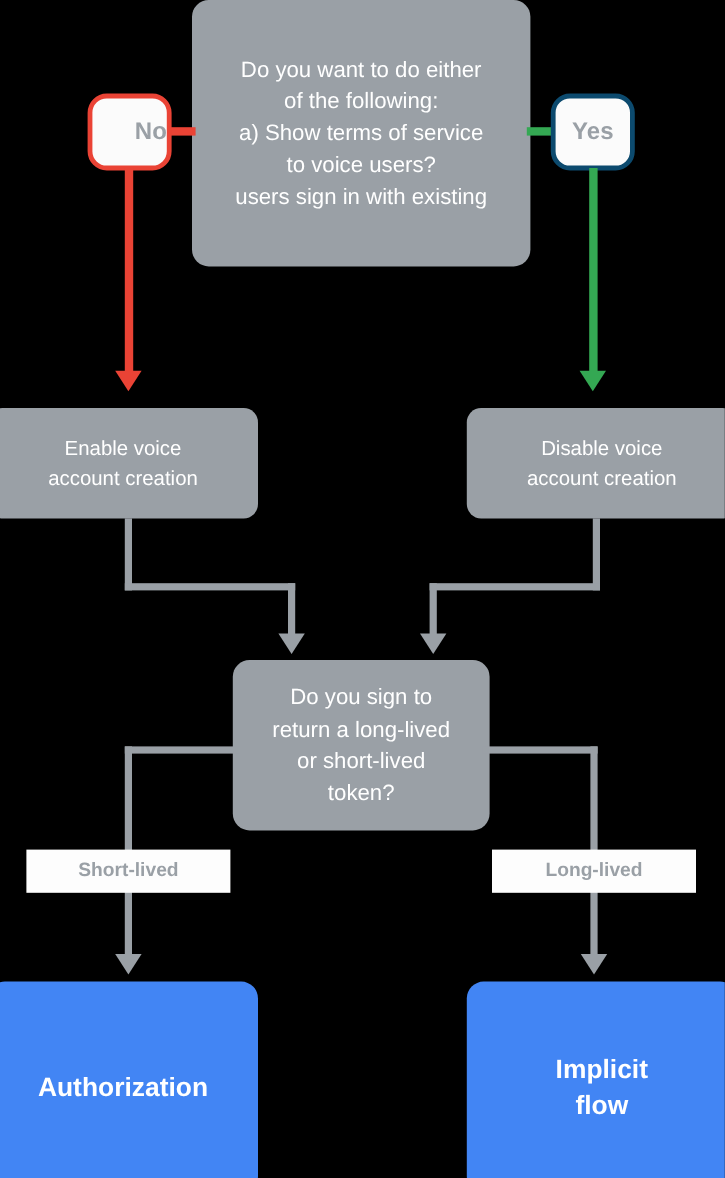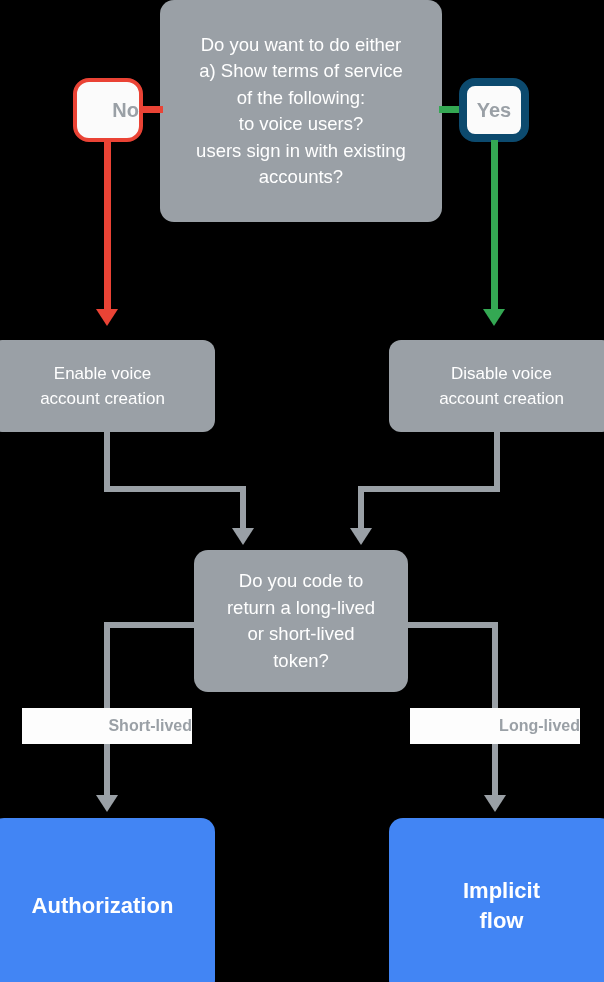--- a/index.html
+++ b/index.html
@@ -17,25 +17,25 @@
   .process{background:#9aa0a6;border-radius:12px;color:#ffffff;
            font-size:17px;line-height:25px;}
 
   .terminal{background:#4285f4;border-radius:14px;color:#ffffff;
             font-size:22px;line-height:30px;font-weight:bold;}
 
   .chip{background:#fbfbfb;border-radius:16px;display:flex;
         align-items:center;justify-content:center;
         font-size:20px;font-weight:bold;color:#9aa0a6;box-sizing:border-box;}
   .chip.no{border:4px solid #ea4335;}
-  .chip.yes{border:8px solid #0c4a6e;}
+  .chip.yes{border:4px solid #0c4a6e;}
 
   .edge-label{position:absolute;background:#fdfdfd;color:#9aa0a6;
               font-size:16px;font-weight:bold;display:flex;
-              align-items:center;justify-content:flex-end;box-sizing:border-box;}
+              align-items:center;justify-content:center;box-sizing:border-box;}
 
   
   .ln{position:absolute;background:#9aa0a6;}
   .ln.red{background:#ea4335;}
   .ln.green{background:#34a853;}
 
   .arrow{position:absolute;width:0;height:0;
          border-left:11px solid transparent;
          border-right:11px solid transparent;
          border-top:17px solid #9aa0a6;}
@@ -43,25 +43,24 @@
   .arrow.green{border-top-color:#34a853;}
 </style>
 </head>
 <body>
 
 <div id="canvas">
 
   <div class="node decision" style="left:160px;top:0px;width:282px;height:222px;">
     <div>
       <div>Do you want to do either</div>
+      <div>of the following:</div>
       <div>a) Show terms of service</div>
-      <div>of the following:</div>
       <div>to voice users?</div>
       <div>users sign in with existing</div>
-      <div>accounts?</div>
     </div>
   </div>
 
   <div class="ln red" style="left:139px;top:106px;width:24px;height:7px;"></div>
 
   <div class="chip no" style="position:absolute;left:73px;top:78px;width:70px;height:64px;justify-content:flex-end;">
     <span>No</span>
   </div>
 
   <div class="ln red" style="left:104px;top:140px;width:7px;height:171px;"></div>
@@ -95,21 +94,21 @@
   <div class="ln" style="left:240px;top:486px;width:6px;height:44px;"></div>
   <div class="arrow" style="left:232px;top:528px;"></div>
 
   <div class="ln" style="left:494px;top:432px;width:6px;height:60px;"></div>
   <div class="ln" style="left:358px;top:486px;width:142px;height:6px;"></div>
   <div class="ln" style="left:358px;top:486px;width:6px;height:44px;"></div>
   <div class="arrow" style="left:350px;top:528px;"></div>
 
   <div class="node decision" style="left:194px;top:550px;width:214px;height:142px;">
     <div>
-      <div>Do you code to</div>
+      <div>Do you sign to</div>
       <div>return a long-lived</div>
       <div>or short-lived</div>
       <div>token?</div>
     </div>
   </div>
 
   <div class="ln" style="left:104px;top:622px;width:96px;height:6px;"></div>
   <div class="ln" style="left:104px;top:622px;width:6px;height:175px;"></div>
   <div class="arrow" style="left:96px;top:795px;"></div>
 

